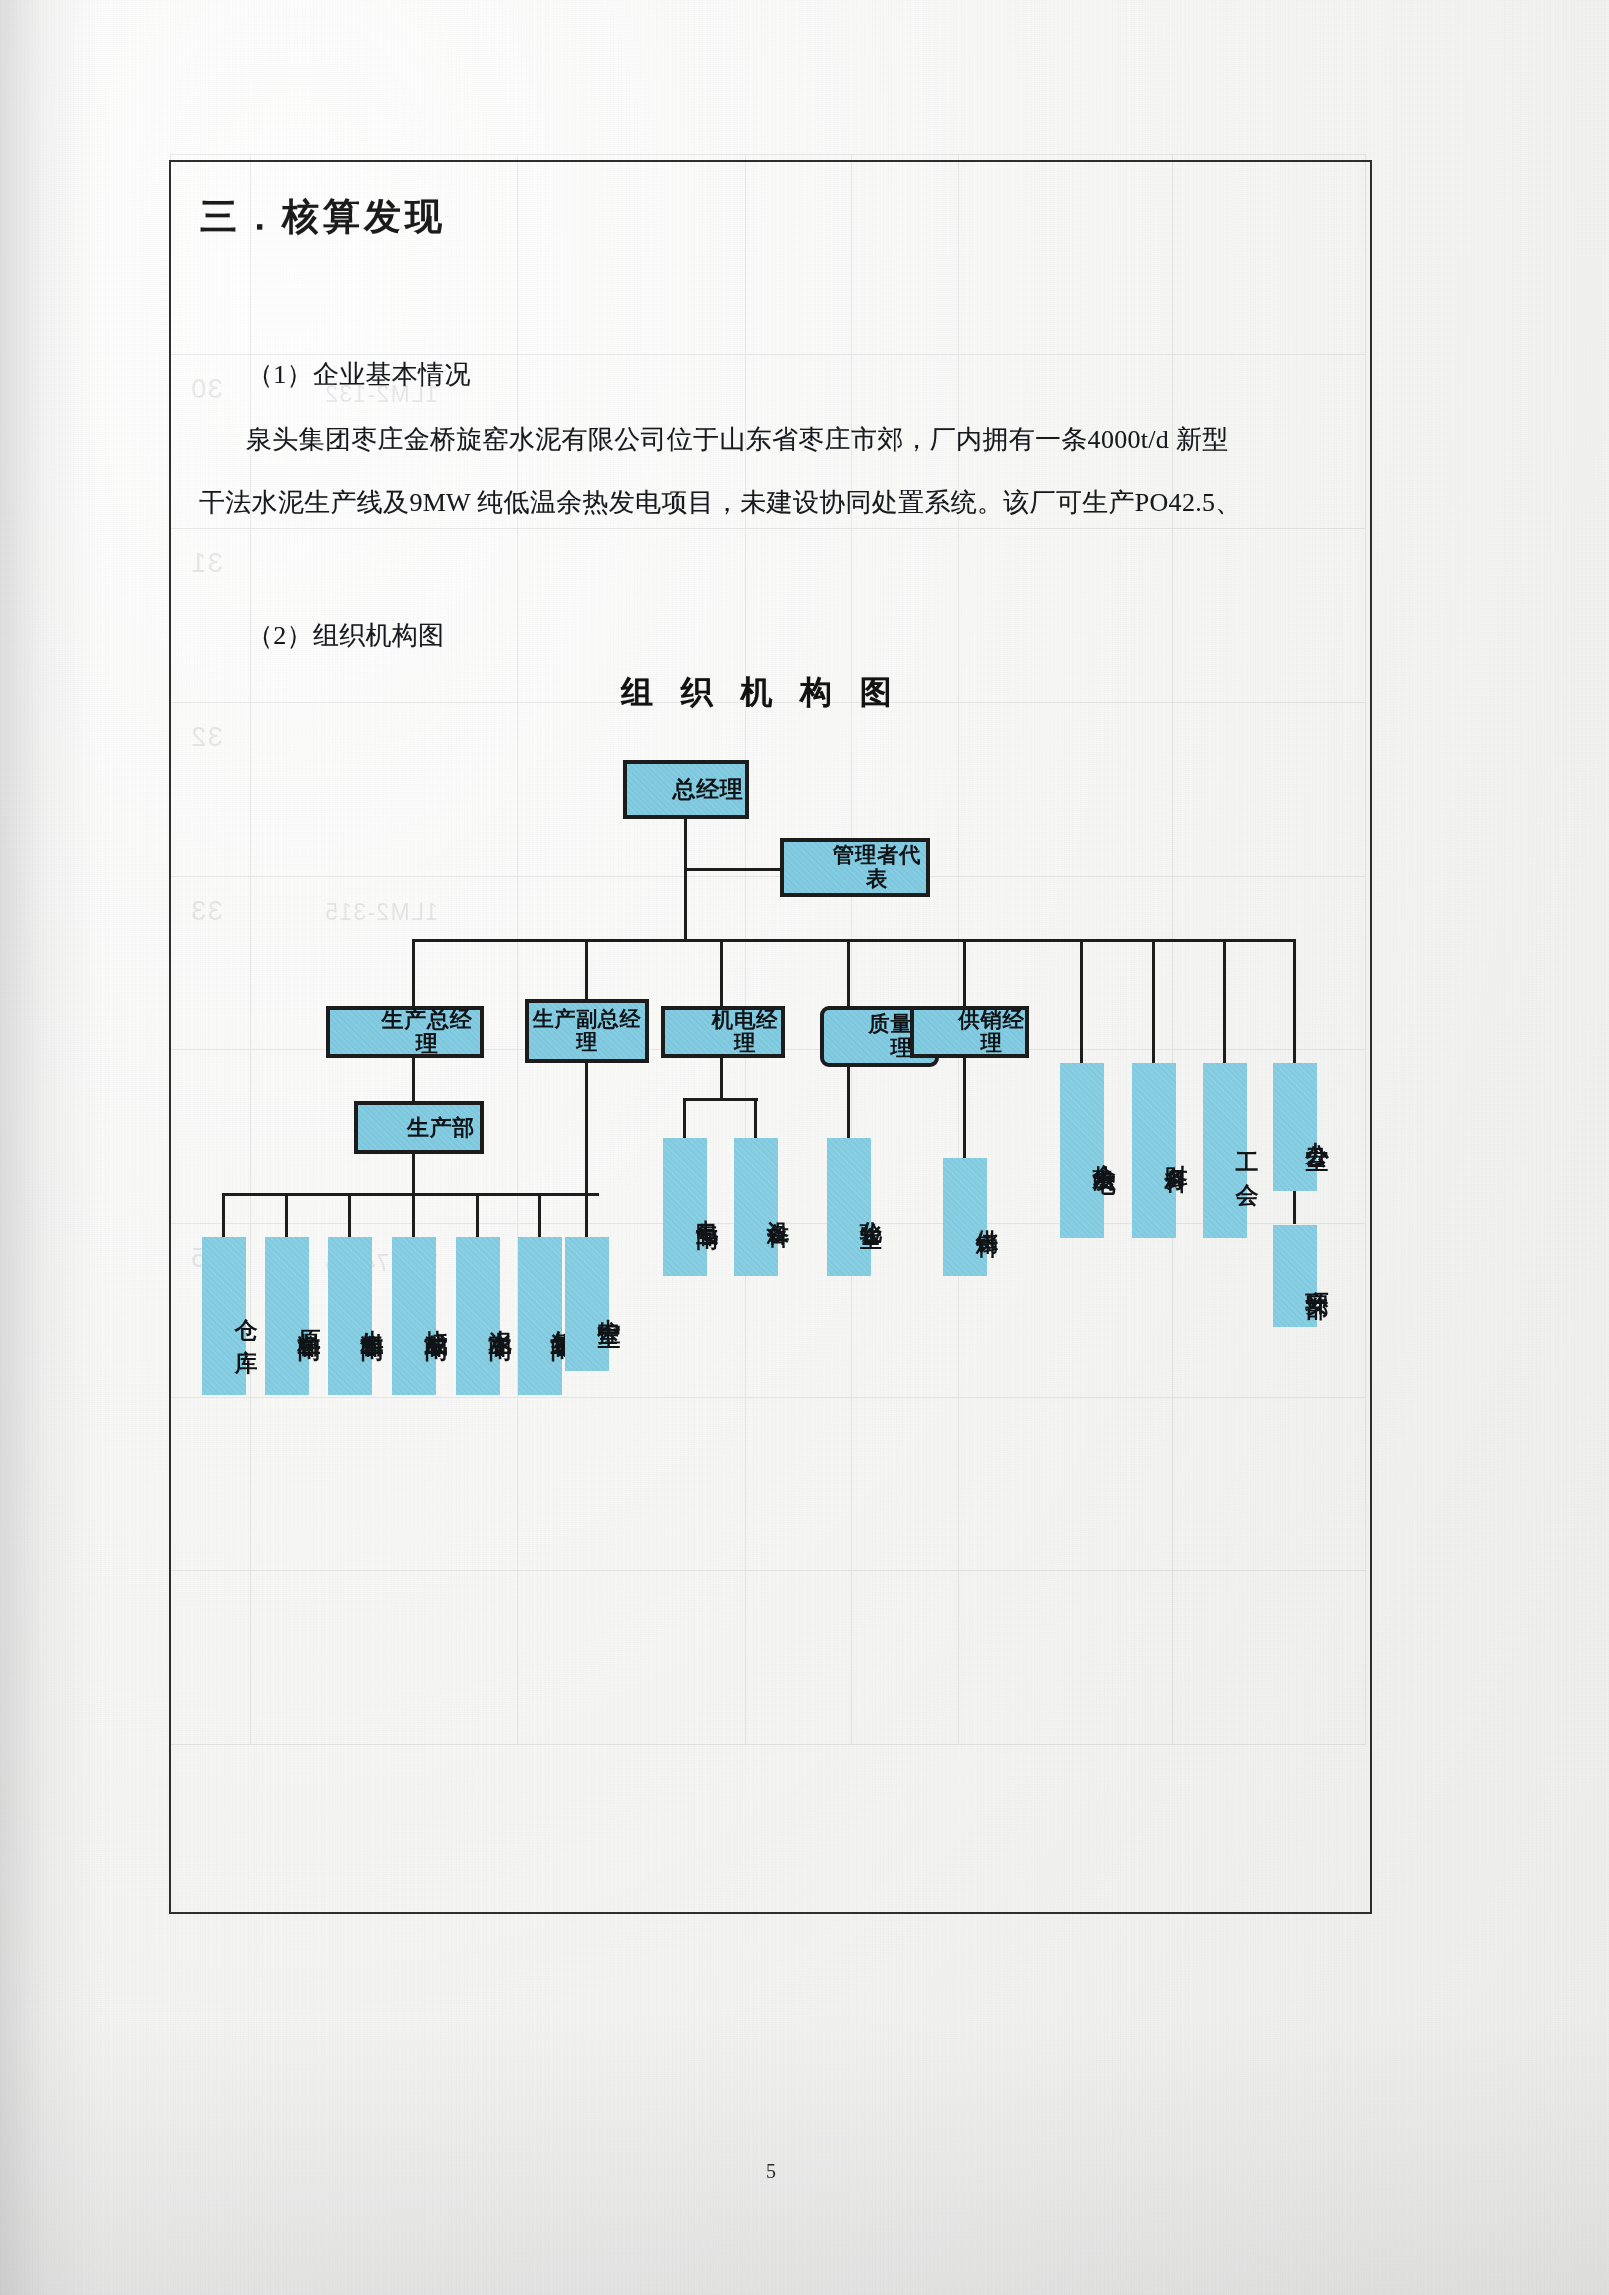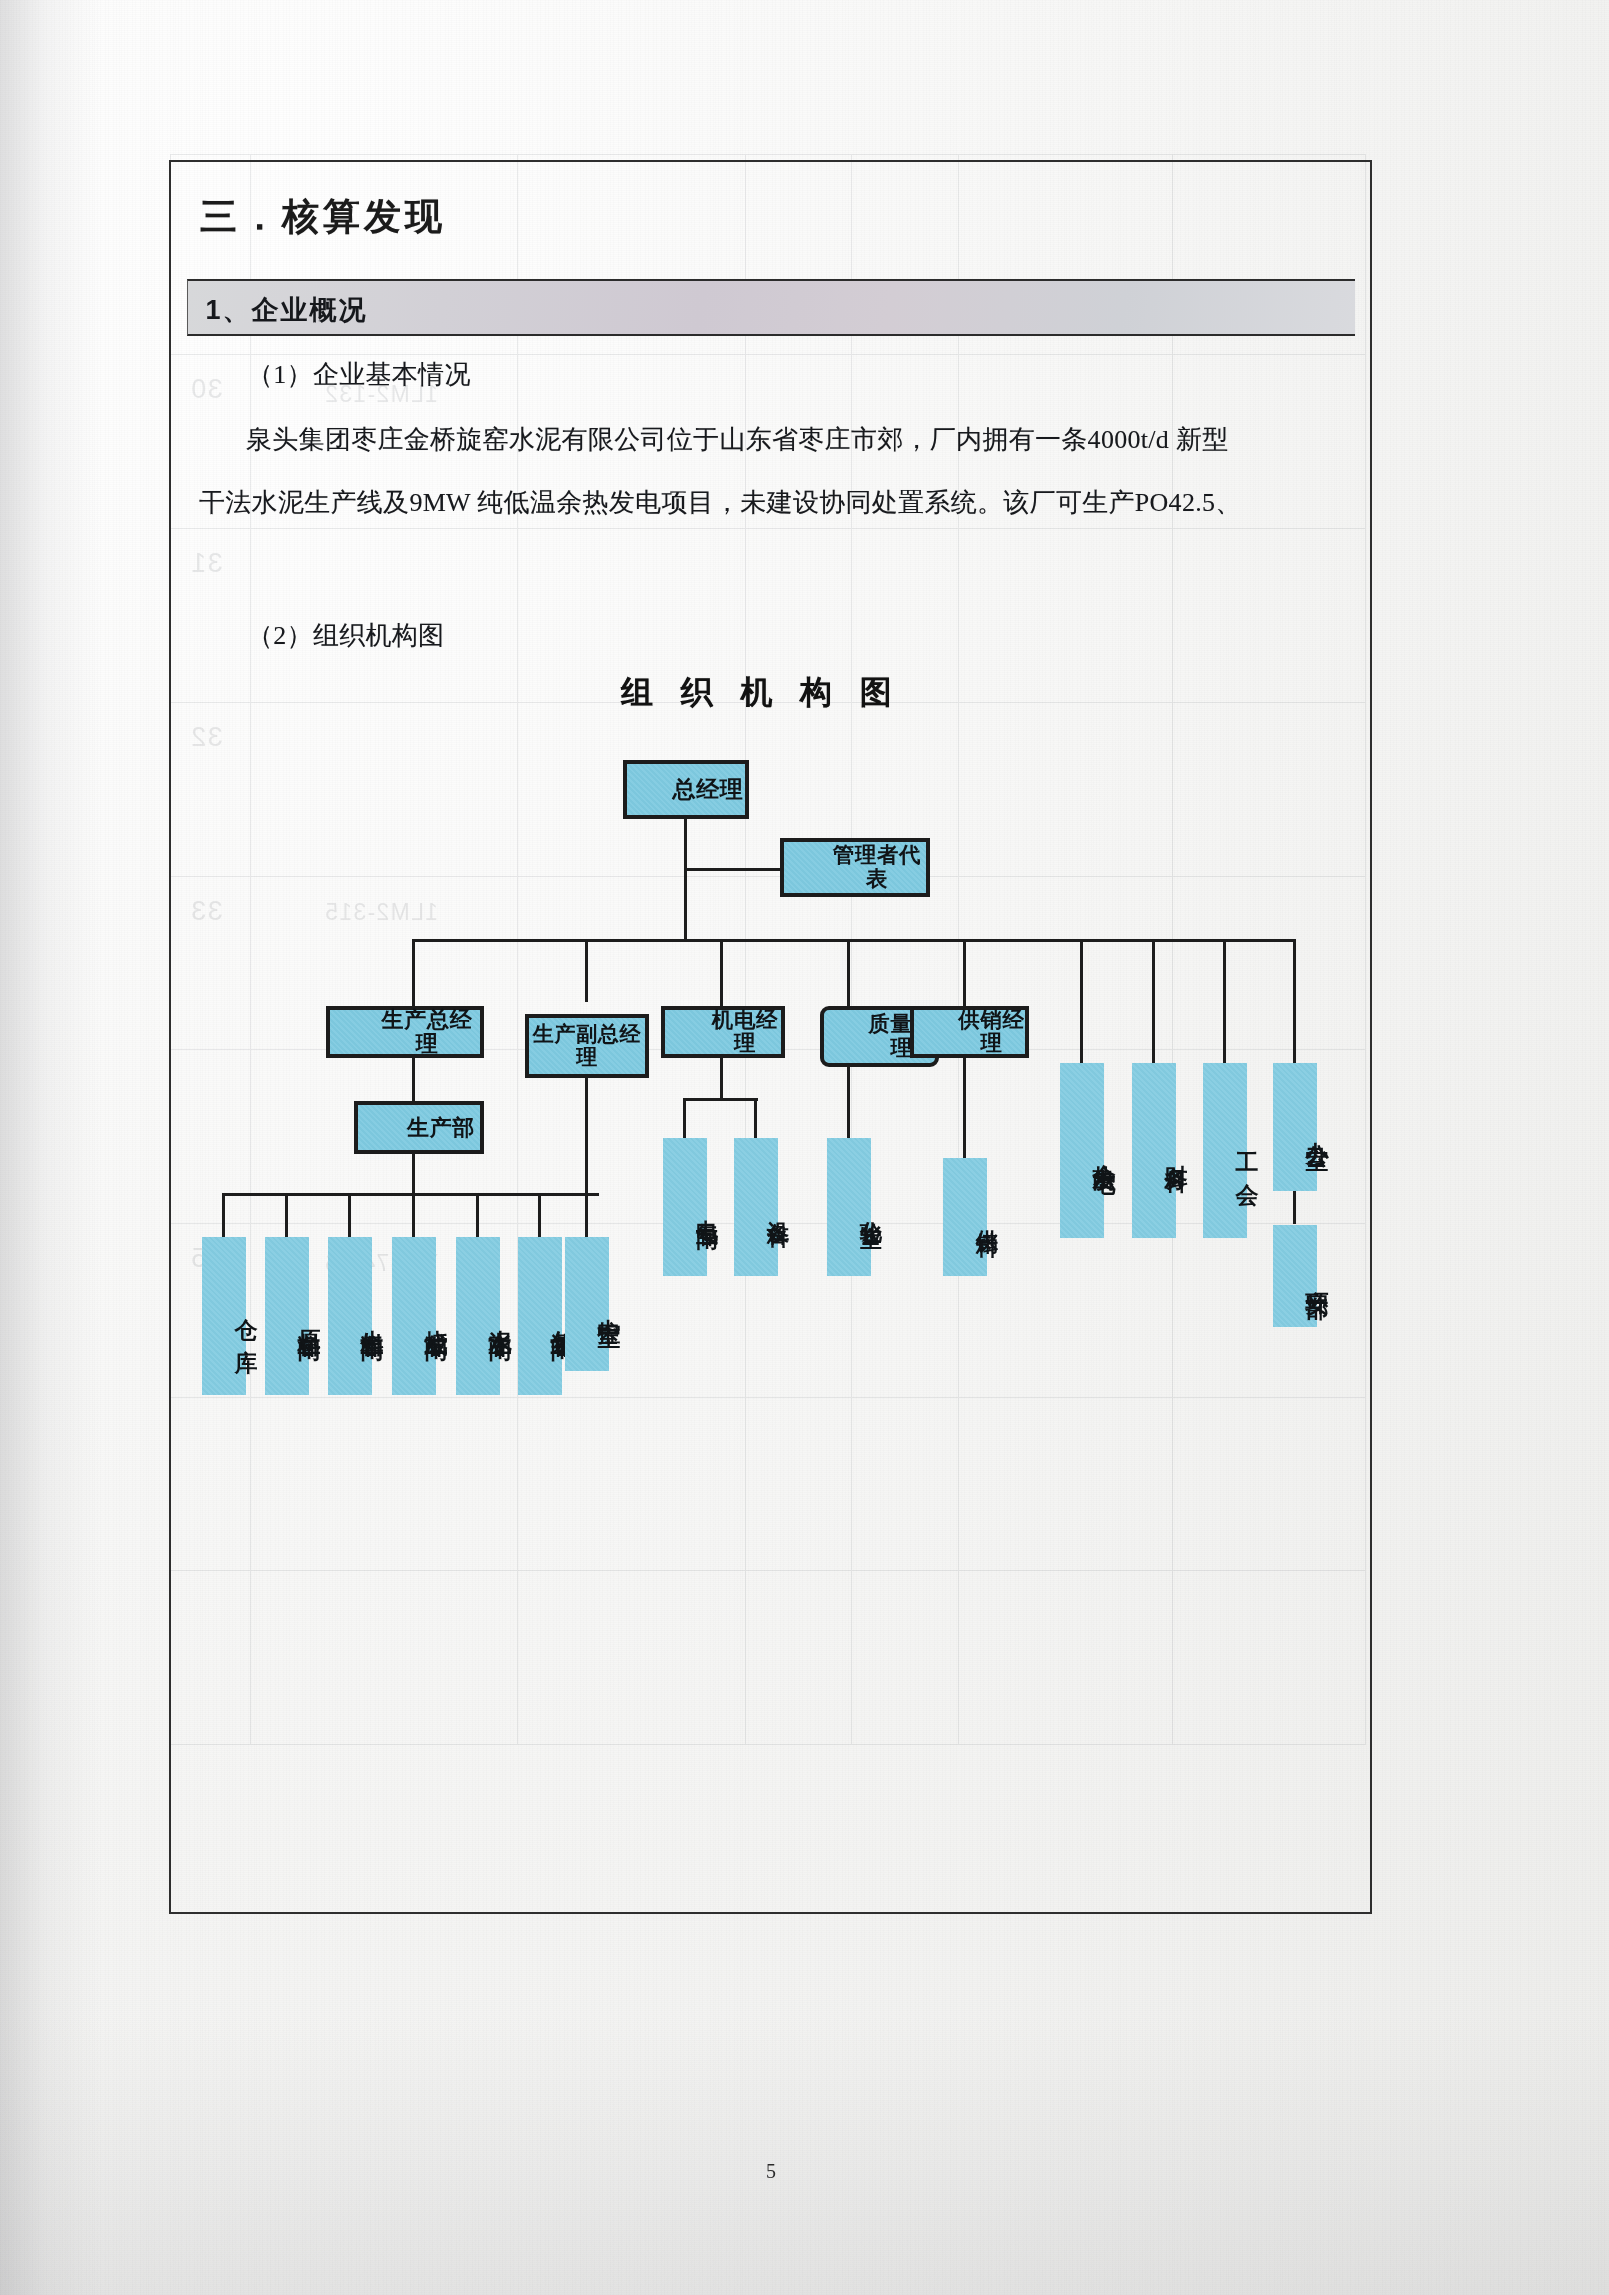--- a/index.html
+++ b/index.html
@@ -170,23 +170,20 @@
 <div id="page-noise"></div>
 <div id="gutter"></div>
 <div id="bottom-shade"></div>
 
 <div id="frame"></div>
 
 <div id="content">
 
   <div class="h-main">三．核算发现</div>
 
-  <div class="sect-band">
-    <div class="lbl">1、企业概况</div>
-  </div>
 
   <div class="body-line" style="left:247px; top:357px;">（1）企业基本情况</div>
 
   <div class="body-line" style="left:246px; top:422px;">泉头集团枣庄金桥旋窑水泥有限公司位于山东省枣庄市郊，厂内拥有一条4000t/d 新型</div>
   <div class="body-line" style="left:199px; top:485px;">干法水泥生产线及9MW 纯低温余热发电项目，未建设协同处置系统。该厂可生产PO42.5、</div>
 
   <div class="body-line" style="left:247px; top:618px;">（2）组织机构图</div>
 
   <div class="chart-title">组 织 机 构 图</div>
 
@@ -209,21 +206,21 @@
     <div class="ln v" style="left:720px; top:939px; height:67px;"></div>
     <div class="ln v" style="left:847px; top:939px; height:67px;"></div>
     <div class="ln v" style="left:963px; top:939px; height:67px;"></div>
     <div class="ln v" style="left:1080px; top:939px; height:124px;"></div>
     <div class="ln v" style="left:1152px; top:939px; height:124px;"></div>
     <div class="ln v" style="left:1223px; top:939px; height:124px;"></div>
     <div class="ln v" style="left:1293px; top:939px; height:124px;"></div>
 
     <div class="node bordered" style="left:326px; top:1006px; width:158px; height:52px; font-size:22px;">生产总经理</div>
 
-    <div class="node bordered" style="left:525px; top:999px; width:124px; height:64px; font-size:21px; padding:0 2.7px;margin-top:15px;">生产副总经理</div>
+    <div class="node bordered" style="left:525px; top:999px; width:124px; height:64px; font-size:21px; padding:0 2.7px;">生产副总经理</div>
 
     <div class="node bordered" style="left:661px; top:1006px; width:124px; height:52px; font-size:21.4px;">机电经理</div>
 
     <div class="node bordered" style="left:820px; top:1006px; width:119px; height:61px; font-size:21.4px;border-radius:9px;">质量经理</div>
 
     <div class="node bordered" style="left:910px; top:1006px; width:119px; height:52px; font-size:21.4px;">供销经理</div>
 
     <div class="node plain vert" style="left:1060px; top:1063px; width:41px; height:175px; font-size:23px;">余热发电</div>
 
     <div class="node plain vert" style="left:1132px; top:1063px; width:41px; height:175px; font-size:23px;">财务科</div>

